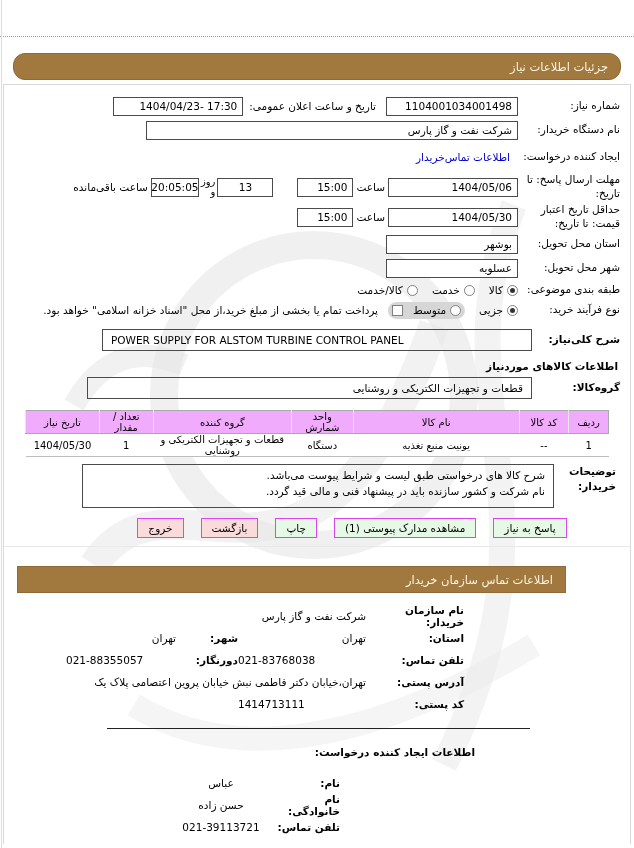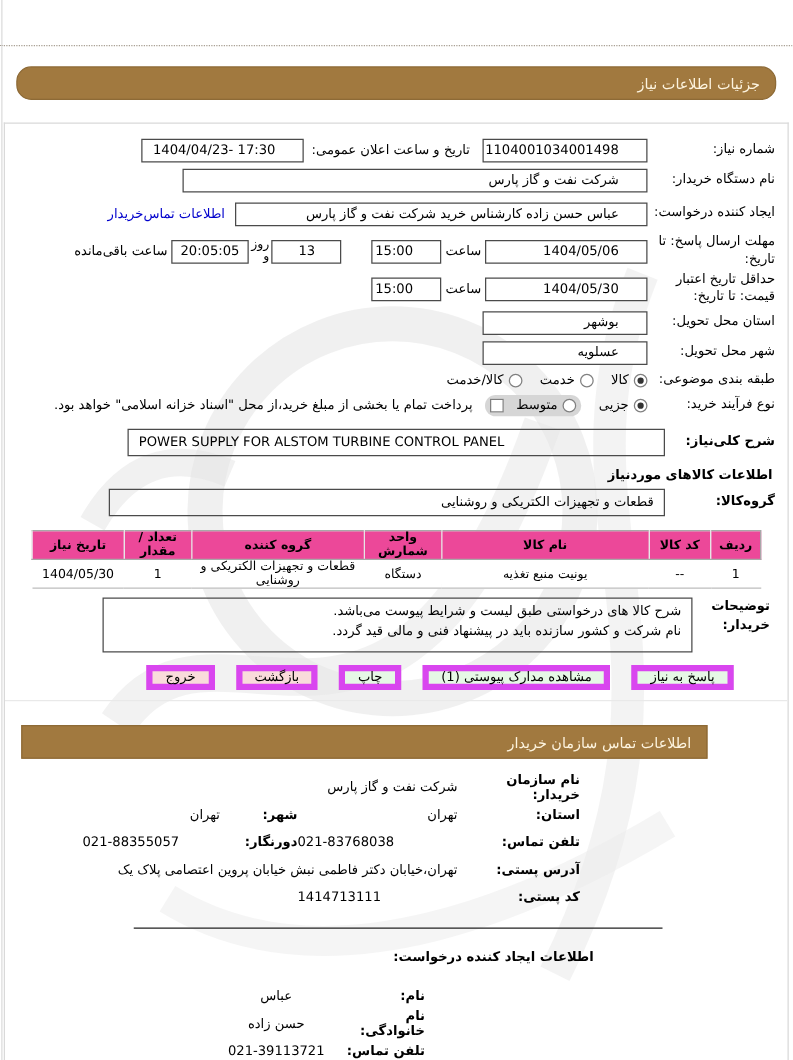--- a/index.html
+++ b/index.html
@@ -7,30 +7,30 @@
   body {
     width:634px; height:848px; background:#ffffff; color:#000;
     font-family:"DejaVu Sans", sans-serif; font-size:10.5px;
     direction:rtl; position:relative; overflow:hidden;
   }
   .page-left-edge { position:absolute; left:1px; top:0; bottom:0; width:1px; background:#dcdcdc; }
   .topline { height:37px; border-bottom:1px dotted #a89f93; }
   .bar { background:#a1793f; border:1px solid #8d6a36; color:#fdf4df;
          height:27px; display:flex; align-items:center; padding:0 12px;
          font-size:11.5px; }
-  .bar1 { margin:16px 13px 18px 13px;border-radius:12px; }
+  .bar1 { margin:16px 13px 4px 13px;border-radius:12px; }
   .panel { margin:0 3px; border:1px solid #d9d9d9; border-bottom:none;
            position:relative; height:760px; padding-top:9px; }
   .content { position:relative; z-index:1; }
   .wm { position:absolute; z-index:0; top:60px; left:10px; pointer-events:none; }
 
   .frow { display:flex; align-items:center; margin:0 10px 0 8px; min-height:24px; }
   .flabel { width:102px; flex:0 0 102px; line-height:1.3; padding-left:4px; }
   .box { border:1px solid #4b4b4b; background:#fff; height:19px;
-         display:flex; align-items:center; padding:0 22px; overflow:hidden; white-space:nowrap; }
+         display:flex; align-items:center; padding:0 5px; overflow:hidden; white-space:nowrap; }
   .ltr { direction:ltr; }
   .box.endalign { justify-content:flex-end; }
   .w-date { width:130px; }
   .w-time { width:56px; }
   .w-num  { width:132px; }
   .gap6 { margin:0 3px; } .gap10 { margin:0 5px; }
   .link { color:#0000cc; margin-right:8px; cursor:pointer; }
   .radio { width:11px; height:11px; flex:0 0 11px; border:1px solid #808080; border-radius:50%;
            background:#fff; position:relative; margin-left:4px; }
   .radio.sel::after { content:""; position:absolute; inset:2px; background:#333; border-radius:50%; }
@@ -39,31 +39,31 @@
           align-items:center; padding:0 4px; margin-left:6px; }
   .chk { width:11px; height:11px; flex:0 0 11px; border:1px solid #808080; background:#fff; margin-right:10px; }
   .bold { font-weight:bold; }
   .heading { margin:8px 12px 2px 0; font-weight:bold; }
   .descbox { border:1px solid #4b4b4b; height:22px; display:flex; align-items:center;
              padding:0 8px; width:430px; }
   .goodsbox { border:1px solid #4b4b4b; height:22px; display:flex; align-items:center;
               padding:0 8px; width:445px; }
 
   table.goods { border-collapse:collapse; margin:10px auto 0; width:584px; font-size:10px; }
-  table.goods th { background:#ec4899; font-weight:bold; border:1px solid #a8a8a8;
+  table.goods th { background:#f0abfc; font-weight:normal; border:1px solid #a8a8a8;
                    border-left:1px solid #e6e6e6; height:21px; padding:0 3px;margin-top:23px; }
   table.goods td { background:#fff; border-bottom:1px solid #bdbdbd; height:22px;
                    text-align:center; padding:0 3px; }
 
   .notesrow { display:flex; margin:7px 14px 0 0; }
   .noteslabel { width:62px; flex:0 0 62px; font-weight:bold; line-height:1.4; }
   .notesbox { border:1px solid #4b4b4b; width:472px; min-height:44px; padding:2px 8px; line-height:1.55; }
 
   .btnrow { display:flex; justify-content:center; gap:17px; margin-top:10px; padding-left:70px; }
-  .btn { border:5px solid #d946ef; height:20px; padding:0 10px; display:flex;
+  .btn { border:1px solid #d946ef; height:20px; padding:0 10px; display:flex;
          align-items:center; cursor:pointer; font-size:10.5px; white-space:nowrap; }
   .btn.green { background:#e6f8e6; }
   .btn.pink  { background:#f9dbdb; }
 
   .sep { border-top:1px solid #e9e9e9; margin-top:8px; }
   .bar2 { width:549px; margin:19px 64px 0 0; }
 
   .crow { display:flex; align-items:center; padding-right:166px; height:22px; }
   .clabel  { width:98px; flex:0 0 98px; font-weight:bold; }
   .cvalue  { width:128px; flex:0 0 128px; }
@@ -108,36 +108,35 @@
       <span class="box endalign ltr w-date">1404/04/23- 17:30</span>
     </div>
 
     <div class="frow">
       <span class="flabel">نام دستگاه خریدار:</span>
       <span class="box" style="width:372px;">شرکت نفت و گاز پارس</span>
     </div>
 
     <div class="frow" style="min-height:30px;">
       <span class="flabel">ایجاد کننده درخواست:</span>
-      <span class="box" style="width:330px;">عباس حسن زاده کارشناس خرید شرکت نفت و گاز پارس</span>
       <a class="link">اطلاعات تماس‌خریدار</a>
     </div>
 
     <div class="frow" style="min-height:30px;">
       <span class="flabel">مهلت ارسال پاسخ: تا تاریخ:</span>
       <span class="box endalign ltr w-date">1404/05/06</span>
       <span class="gap6">ساعت</span>
       <span class="box endalign ltr w-time">15:00</span>
       <span style="width:24px;"></span>
       <span class="box ltr w-time" style="justify-content:center;">13</span>
       <span style="display:flex;flex-direction:column;line-height:1.05;margin:0 2px;font-size:10px;">
         <span>روز</span>
         <span>و</span>
       </span>
-      <span class="box ltr" style="width:62px;justify-content:center;">20:05:05</span>
+      <span class="box ltr" style="width:48px;justify-content:center;">20:05:05</span>
       <span class="gap6">ساعت باقی‌مانده</span>
     </div>
 
     <div class="frow" style="min-height:30px;align-items:center;">
       <span class="flabel">حداقل تاریخ اعتبار قیمت: تا تاریخ:</span>
       <span class="box endalign ltr w-date">1404/05/30</span>
       <span class="gap6">ساعت</span>
       <span class="box endalign ltr w-time">15:00</span>
     </div>
 

